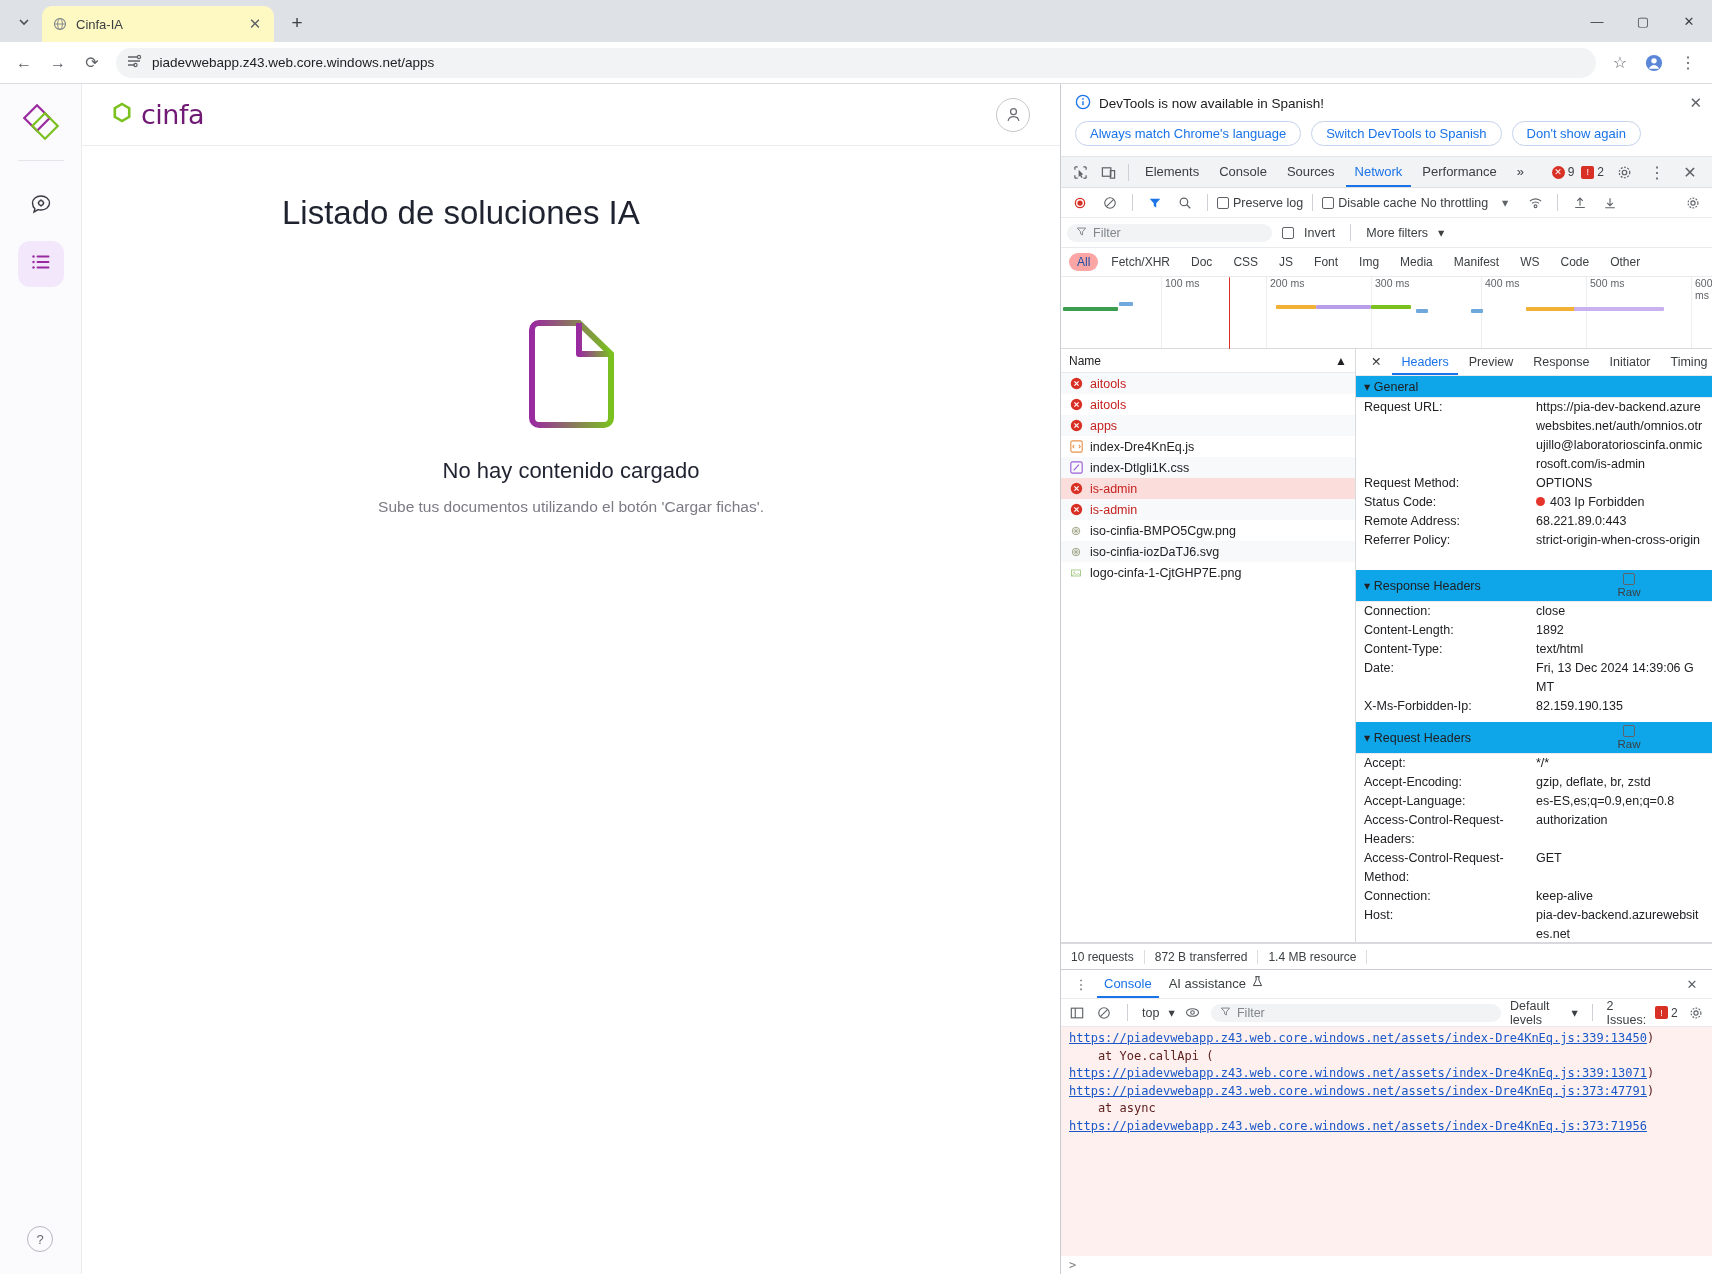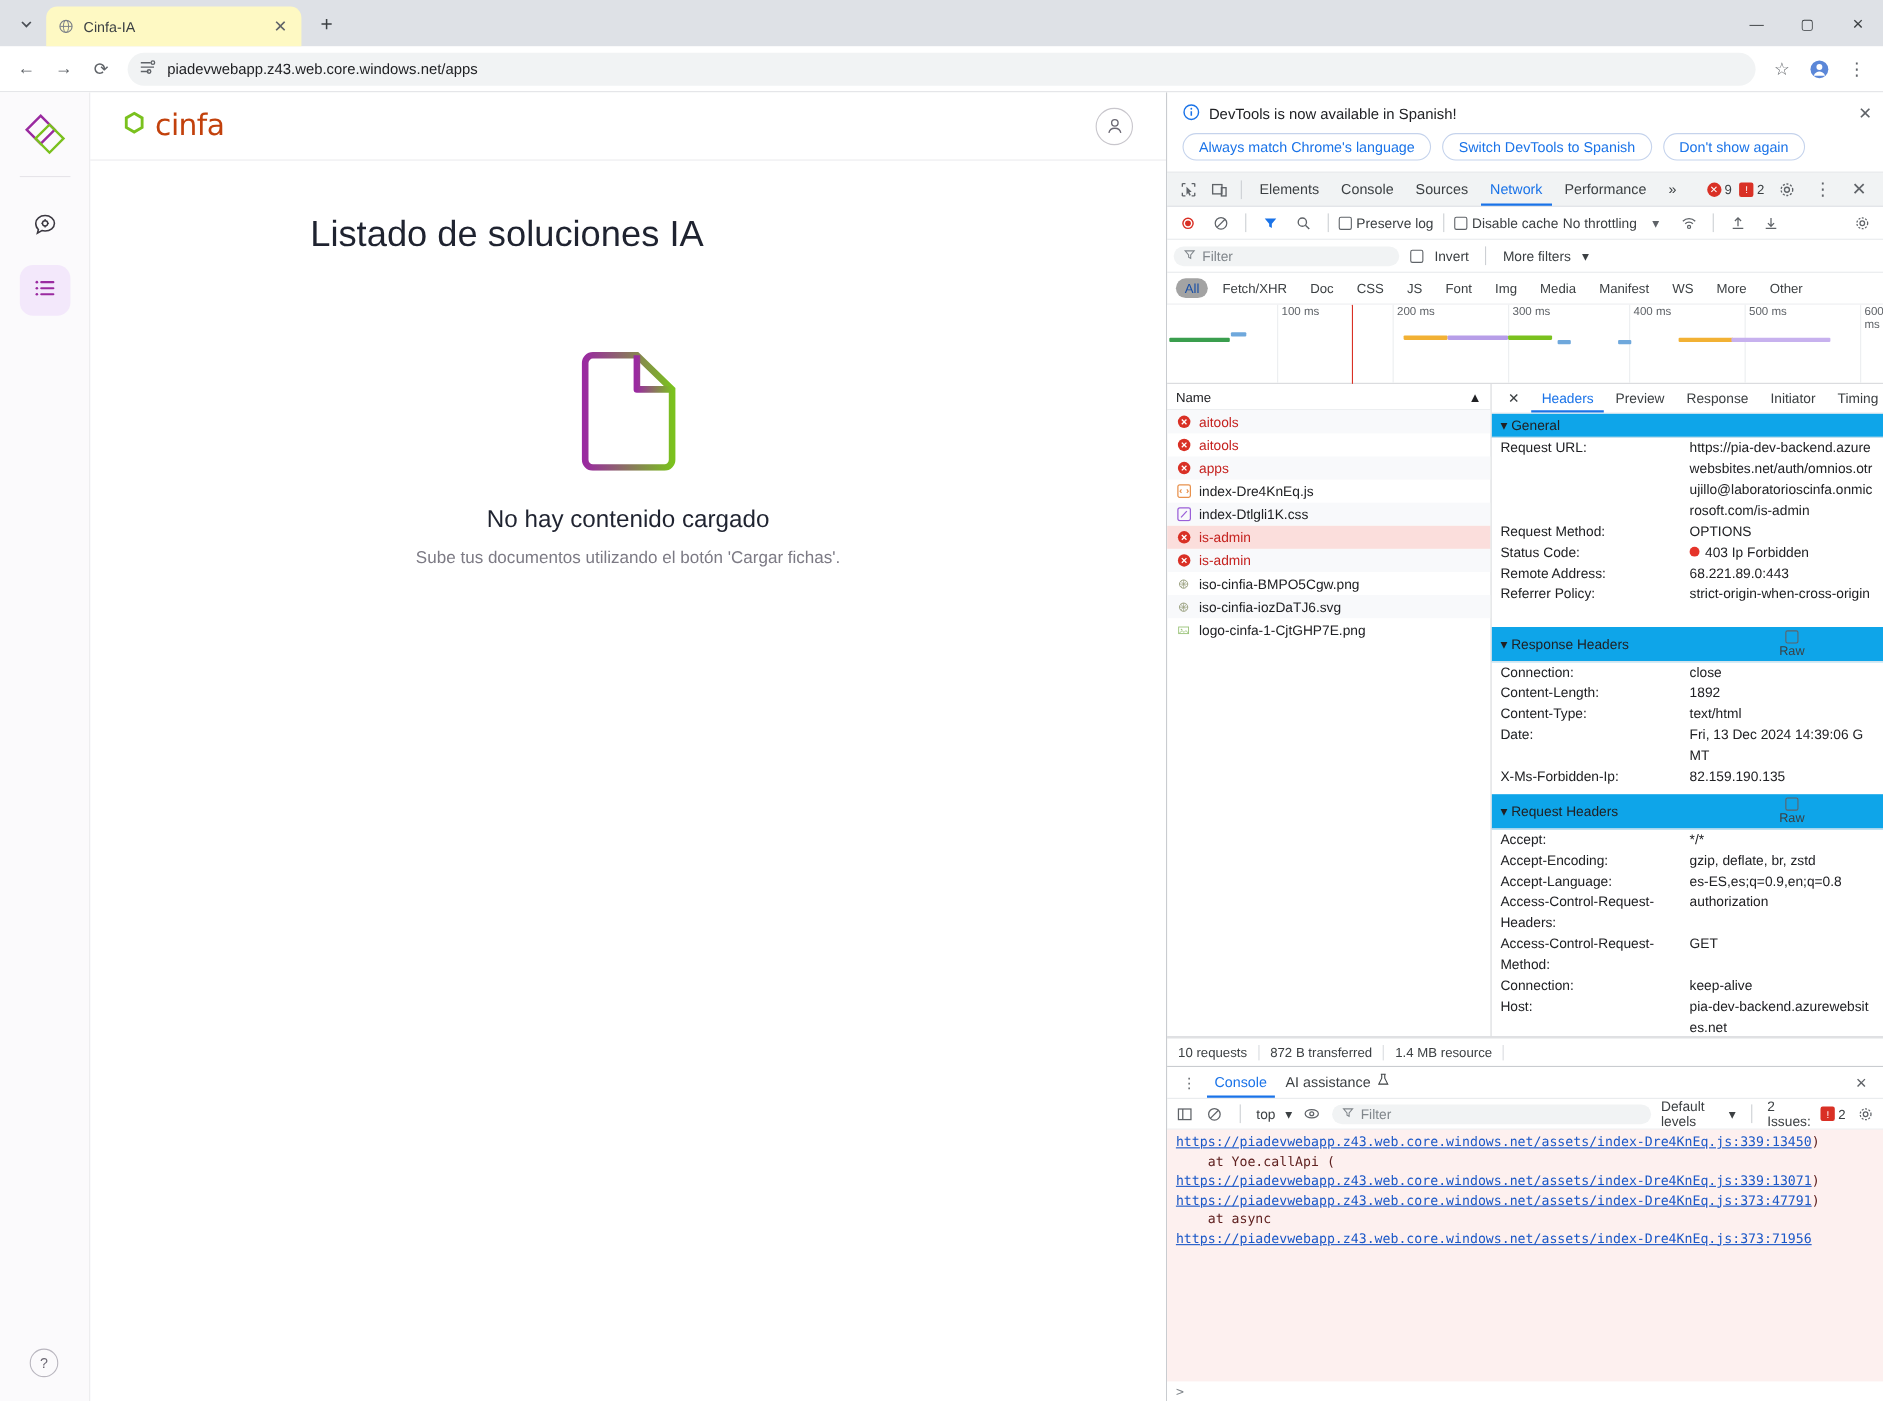--- a/index.html
+++ b/index.html
@@ -56,21 +56,21 @@
   .rail-btn { width: 46px; height: 46px; border-radius: 12px; display:flex; align-items:center; justify-content:center; margin-bottom: 12px; }
   .rail-btn.active { background: #f3e8fb; }
   .rail-help { position: absolute; left: 27px; bottom: 22px; width: 26px; height: 26px; border-radius: 50%;
     border: 1px solid #b9b6bf; display:flex; align-items:center; justify-content:center; font-size: 13px; color:#6b6873; }
   .app-main { flex: 1; display: flex; flex-direction: column; min-width: 0; }
   .app-header {
     height: 62px; border-bottom: 1px solid #ececee; display: flex; align-items: center;
     justify-content: space-between; padding: 0 30px 0 28px;
   }
   .brand { display: flex; align-items: center; gap: 7px; }
-  .brand-word { font-size: 27px; color: #c2410c; letter-spacing: -0.5px; font-family: "DejaVu Sans", sans-serif; }
+  .brand-word { font-size: 27px; color: #701a75; letter-spacing: -0.5px; font-family: "DejaVu Sans", sans-serif; }
   .avatar { width: 34px; height: 34px; border-radius: 50%; border: 1px solid #c8c6cc; display:flex; align-items:center; justify-content:center; color:#6b6873; }
   .app-body { flex: 1; padding: 48px 0 0 0; }
   .app-title { font-size: 33px; color: #1f2330; font-weight: 400; padding-left: 200px; }
   .empty { margin-top: 88px; display:flex; flex-direction: column; align-items: center; }
   .empty-title { margin-top: 26px; font-size: 22px; color: #1f2330; }
   .empty-sub { margin-top: 14px; font-size: 15.5px; color: #7c7a84; }
 
   
   .dt-banner { display:flex; flex-direction: column; gap: 8px; padding: 10px 12px 10px 14px; border-bottom: 1px solid #e3e5e8; position: relative; }
   .dt-banner-row { display:flex; align-items:center; gap: 8px; font-size: 13.5px; color: #202124; }
@@ -87,21 +87,21 @@
   .badge { display: inline-flex; align-items: center; gap: 3px; font-size: 12px; color: #3c4043; }
   .dot-err { width: 13px; height: 13px; border-radius: 50%; background: #d93025; color: #fff; font-size: 9px; display:flex; align-items:center; justify-content:center; }
   .sq-warn { width: 13px; height: 13px; border-radius: 2px; background: #d93025; color: #fff; font-size: 9px; display:flex; align-items:center; justify-content:center; }
 
   .dt-netbar { height: 30px; display:flex; align-items:center; gap: 4px; padding: 0 6px; border-bottom: 1px solid #e8eaed; font-size: 12.5px; color:#3c4043; }
   .cbx { width: 12px; height: 12px; border: 1px solid #5f6368; border-radius: 2px; display:inline-block; vertical-align:-2px; }
   .dt-filterbar { height: 30px; display:flex; align-items:center; gap: 10px; padding: 0 6px; border-bottom: 1px solid #e8eaed; font-size: 12.5px; color:#3c4043; }
   .filter-input { background: #f1f3f4; border-radius: 13px; height: 18px; flex: 0 0 205px; display:flex; align-items:center; gap:6px; padding: 0 9px; color:#80868b; }
   .dt-typebar { height: 29px; display:flex; align-items:center; gap: 5px; padding: 0 8px; border-bottom: 1px solid #e8eaed; font-size: 12px; }
   .type-pill { padding: 2px 8px; border-radius: 10px; color: #3c4043; white-space: nowrap; }
-  .type-pill.sel { background: #a3a3a3; color: #174ea6; }
+  .type-pill.sel { background: #fca5a5; color: #174ea6; }
 
   .overview { height: 72px; border-bottom: 1px solid #d7d9dc; position: relative; background: #fff; }
   .ov-ticks { position:absolute; inset:0; }
   .ov-tick { position:absolute; top:0; bottom:0; border-left: 1px solid #eceef0; font-size: 10.5px; color:#5f6368; padding-left: 3px; }
   .ov-bar { position:absolute; height: 4px; border-radius: 1px; }
 
   .net-area { flex: 1; display: flex; min-height: 0; border-bottom: 1px solid #d7d9dc; }
   .net-list { width: 295px; border-right: 1px solid #d7d9dc; display:flex; flex-direction: column; min-width:0; }
   .net-head { height: 24px; display:flex; align-items:center; padding: 0 8px; font-size: 12px; color:#202124; border-bottom: 1px solid #e8eaed; justify-content: space-between; }
   .net-rows { flex: 1; overflow: hidden; }
@@ -407,21 +407,21 @@
         <span class="type-pill sel">All</span>
         <span class="type-pill">Fetch/XHR</span>
         <span class="type-pill">Doc</span>
         <span class="type-pill">CSS</span>
         <span class="type-pill">JS</span>
         <span class="type-pill">Font</span>
         <span class="type-pill">Img</span>
         <span class="type-pill">Media</span>
         <span class="type-pill">Manifest</span>
         <span class="type-pill">WS</span>
-        <span class="type-pill">More</span>
+        <span class="type-pill">Code</span>
         <span class="type-pill">Other</span>
       </div>
 
       <div class="overview">
         <div class="ov-ticks">
           <div class="ov-tick" style="left:100px">100 ms</div>
           <div class="ov-tick" style="left:205px">200 ms</div>
           <div class="ov-tick" style="left:310px">300 ms</div>
           <div class="ov-tick" style="left:420px">400 ms</div>
           <div class="ov-tick" style="left:525px">500 ms</div>

